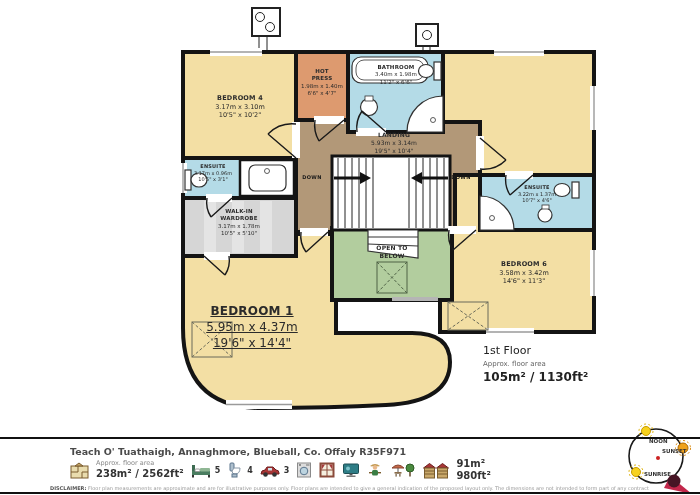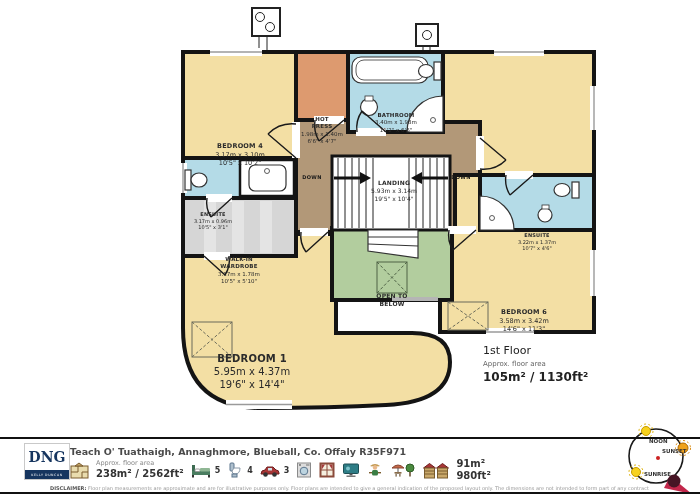--- a/index.html
+++ b/index.html
@@ -1,19 +1,19 @@
 <!DOCTYPE html>
 <html><head>
 <meta charset="utf-8">
 <style>
   html,body{margin:0;padding:0;background:#fff;}
   #stage{position:relative;width:700px;height:495px;background:#fff;overflow:hidden;
          font-family:"DejaVu Sans","Liberation Sans",sans-serif;color:#2b2b2b;}
   #plan-svg{position:absolute;left:0;top:0;}
-  .rlabel{position:absolute;text-align:center;line-height:1.32;color:#2b2b2b;margin-top:48px;}
+  .rlabel{position:absolute;text-align:center;line-height:1.32;color:#2b2b2b;}
   .rlabel .rname{font-weight:700;letter-spacing:.2px;}
   .rlabel .dims{font-weight:500;}
   .dlabel{position:absolute;font-size:5px;font-weight:700;text-align:center;color:#1a1a1a;letter-spacing:.3px;}
   .floorinfo{position:absolute;left:483px;top:343px;line-height:1.45;}
   .floorinfo .fi1{font-size:11px;color:#222;}
   .floorinfo .fi2{font-size:7px;color:#666;}
   .floorinfo .fi3{font-size:12px;font-weight:700;color:#222;}
   .hline{position:absolute;left:0;right:0;background:#111;}
   .logo{position:absolute;left:24px;top:443px;width:44px;border:1px solid #c9c9c9;background:#fff;}
   .logo .lmain{height:26px;display:flex;align-items:center;justify-content:center;
@@ -207,21 +207,21 @@
   <div class="rlabel" style="left:502px;top:184px;width:70px;font-size:5px;">
     <div class="rname">ENSUITE</div>
     <div class="dims">3.22m  x 1.37m</div>
     <div class="dims">10'7"  x 4'6"</div>
   </div>
   <div class="rlabel" style="left:464px;top:260px;width:120px;font-size:6.5px;">
     <div class="rname">BEDROOM 6</div>
     <div class="dims">3.58m  x 3.42m</div>
     <div class="dims">14'6"  x 11'3"</div>
   </div>
-  <div class="rlabel" style="left:187px;top:304px;width:130px;font-size:10px;">
+  <div class="rlabel" style="left:187px;top:304px;width:130px;font-size:12px;text-decoration:underline;">
     <div class="rname">BEDROOM 1</div>
     <div class="dims">5.95m  x 4.37m</div>
     <div class="dims">19'6"  x 14'4"</div>
   </div>
   <div class="dlabel" style="left:294px;top:174px;width:36px;">DOWN</div>
   <div class="dlabel" style="left:443px;top:174px;width:36px;">DOWN</div>
 
   <div class="floorinfo">
     <div class="fi1">1st Floor</div>
     <div class="fi2">Approx. floor area</div>
@@ -246,24 +246,20 @@
     </g>
     <circle cx="42" cy="46" r="2" fill="#cc2222"></circle>
     <text x="33" y="31" font-size="5.5" font-weight="bold" fill="#333">NOON</text>
     <text x="46" y="41" font-size="5.5" font-weight="bold" fill="#333">SUNSET</text>
     <text x="28" y="64" font-size="5.5" font-weight="bold" fill="#333">SUNRISE</text>
   </svg>
 
   <div class="hline" style="top:437px;height:1.5px;"></div>
   <div class="hline" style="top:492px;height:1.5px;"></div>
 
-  <div class="logo">
-    <div class="lmain">DNG</div>
-    <div class="lsub">KELLY DUNCAN</div>
-  </div>
 
   <div class="address">Teach O' Tuathaigh, Annaghmore, Blueball, Co. Offaly R35F971</div>
 
   <div class="stats">
     <span class="icon">
       <svg width="19" height="17" viewBox="0 0 19 17">
           <rect x="1" y="4" width="17" height="12" fill="#e9dcae" stroke="#7a5c2e"></rect>
           <path d="M1,10 H8 M8,4 V10 M12,10 V16 M12,10 H18" stroke="#7a5c2e" fill="none"></path>
           <polygon points="5,4 9,1 13,4" fill="#c9a86a" stroke="#7a5c2e"></polygon>
         </svg>

